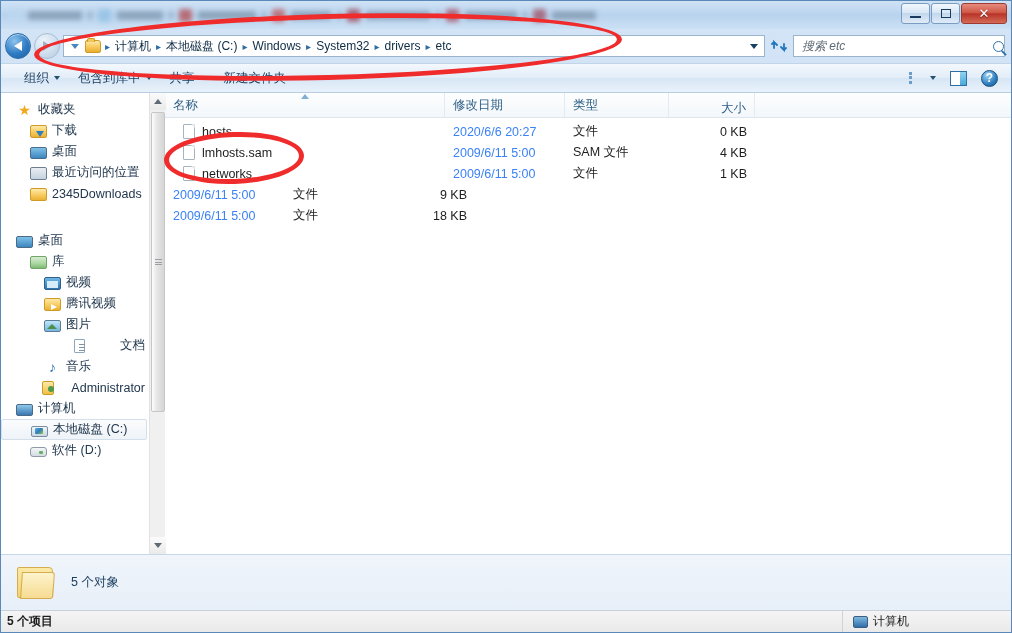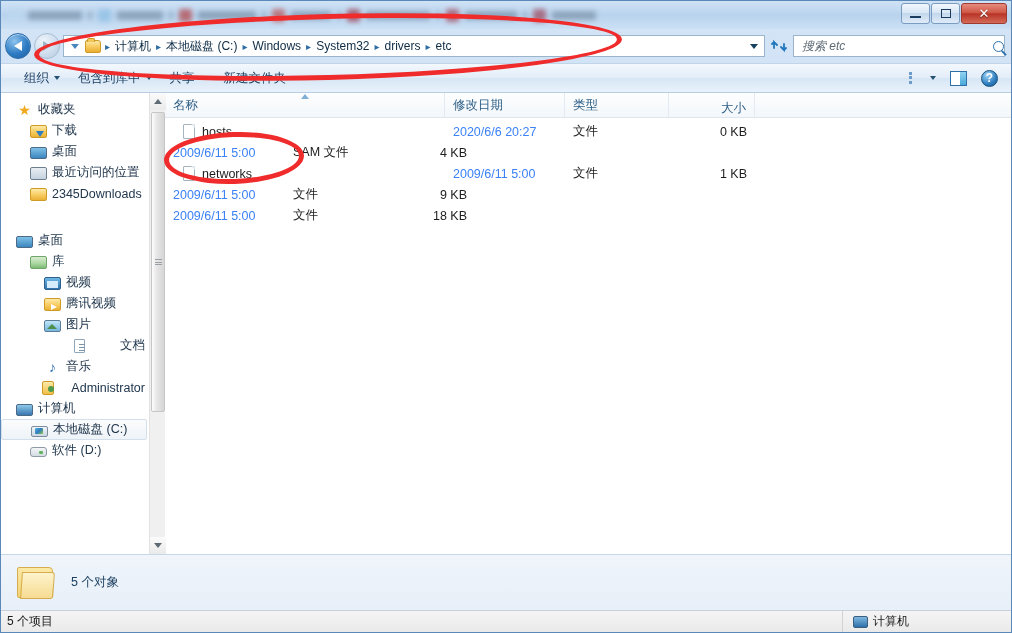--- a/index.html
+++ b/index.html
@@ -349,21 +349,21 @@
   }
   .det-text { font-size: 12.5px; color: #1c3f60; }
 
   
   .statusbar {
     height: 22px; flex: none; display: flex; align-items: center;
     background: linear-gradient(180deg,#f4f4f4 0%,#eaeaea 100%);
     border-top: 1px solid #c5d2de;
     font-size: 12px; color: #1c1c1c;
   }
-  .sb-left { padding-left: 6px; flex: 1 1 auto; }
+  .sb-left { padding-left: 6px; flex: 1 1 auto; font-weight: bold; }
   .sb-div { width: 1px; height: 100%; background: #d3d3d3; }
   .sb-right {
     width: 168px; display: flex; align-items: center; gap: 5px; padding-left: 10px;
   }
   .sb-ico {
     width: 15px; height: 12px; border: 1.2px solid #3b5e80; border-radius: 2px;
     background: linear-gradient(180deg,#7fb9e0 0%,#2f6fa8 100%); flex: none;
   }
 
   
@@ -625,20 +625,24 @@
         <div class="frow">
           <div class="fc c-name">
               <span class="fileico"></span>
               <span>hosts</span>
             </div>
           <div class="fc c-date">2020/6/6 20:27</div>
           <div class="fc c-type">文件</div>
           <div class="fc c-size">0 KB</div>
         </div>
         <div class="frow">
+          <div class="fc c-name">
+              <span class="fileico"></span>
+              <span>lmhosts.sam</span>
+            </div>
           <div class="fc c-date">2009/6/11 5:00</div>
           <div class="fc c-type">SAM 文件</div>
           <div class="fc c-size">4 KB</div>
         </div>
         <div class="frow">
           <div class="fc c-name">
               <span class="fileico"></span>
               <span>networks</span>
             </div>
           <div class="fc c-date">2009/6/11 5:00</div>

